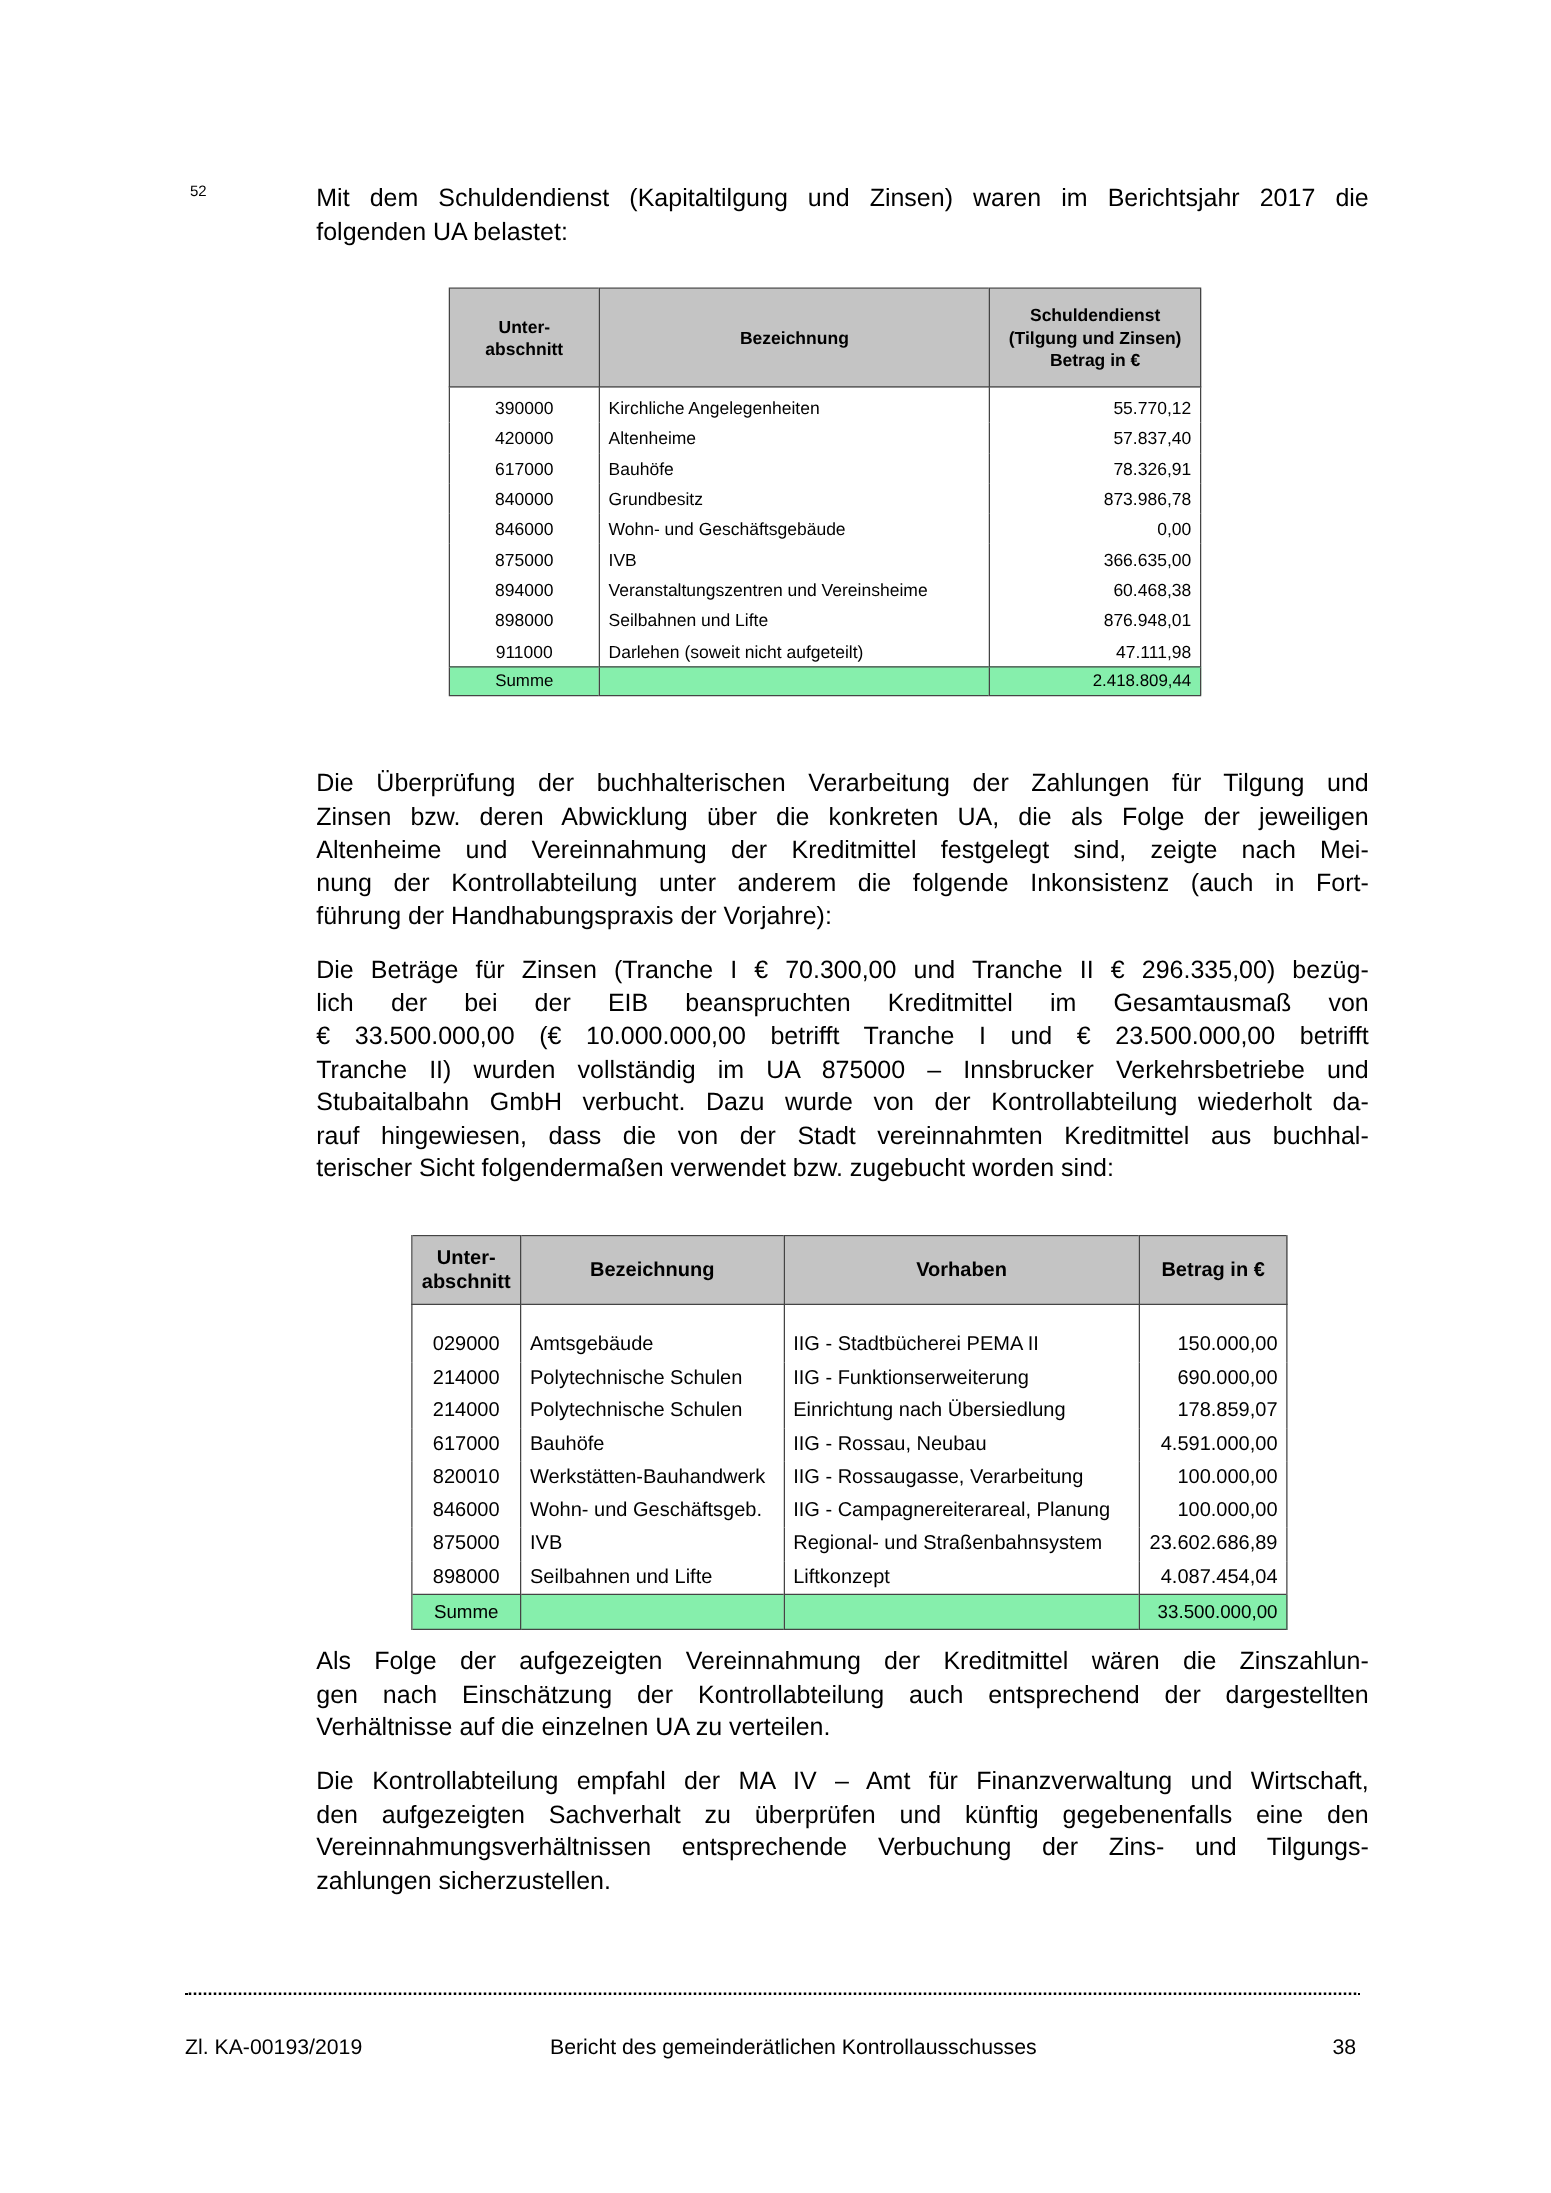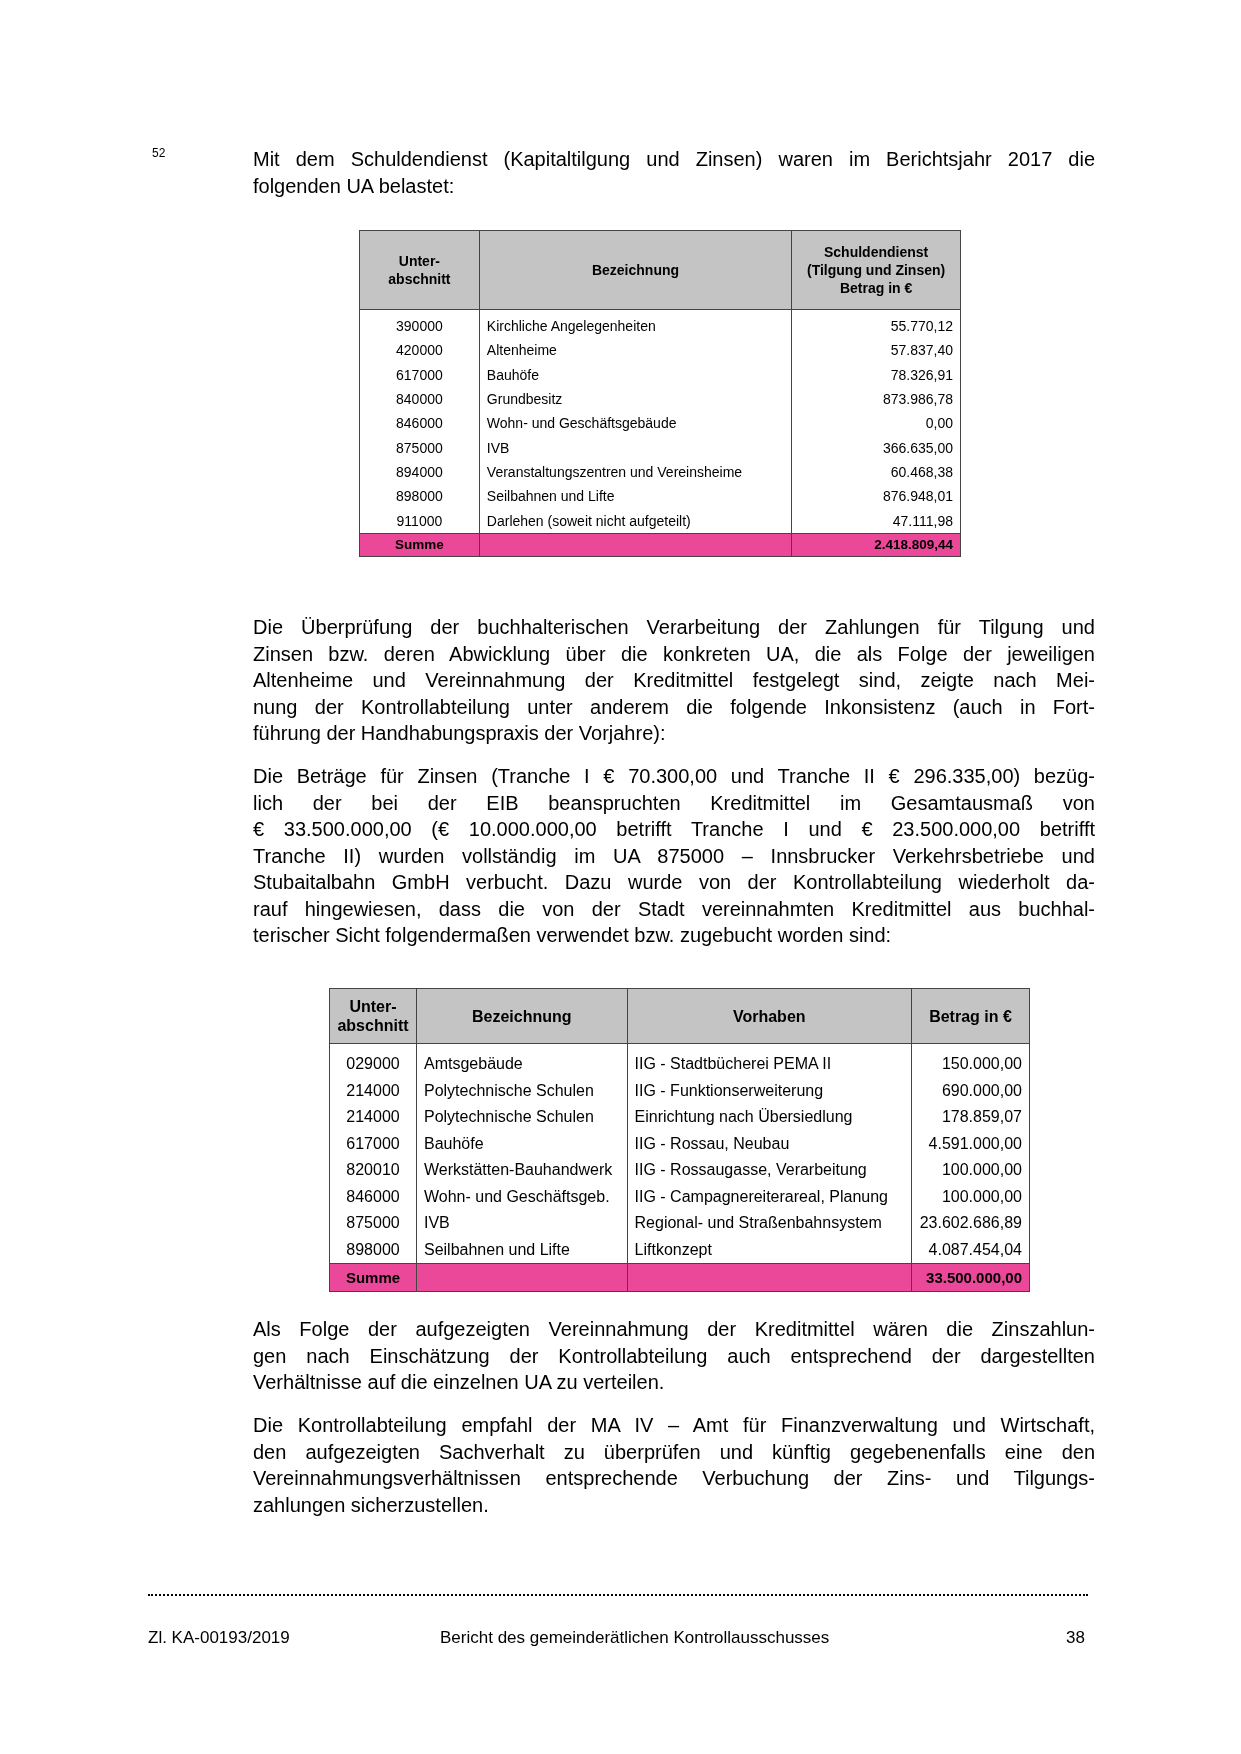--- a/index.html
+++ b/index.html
@@ -8,36 +8,36 @@
   .abs { position: absolute; }
   .para-num { left: 152px; top: 146px; font-size: 12px; }
   .para { left: 253px; width: 842px; font-size: 20px; line-height: 26.5px; text-align: justify; }
   .para .ln { display: block; text-align: justify; text-align-last: justify; }
   .para .ln.last { text-align-last: left; }
 
   table.t { position: absolute; border-collapse: collapse; font-family: "Liberation Sans", sans-serif; }
   table.t th, table.t td { border-left: 1.5px solid #444; border-right: 1.5px solid #444; padding: 0 7px; }
   table.t { border: 1.5px solid #444; }
   table.t thead th { background: #c4c4c4; font-weight: bold; text-align: center; border-bottom: 1.5px solid #444; }
-  table.t tfoot td { background: #ec4899; font-weight: bold; border-top: 1.5px solid #444; }
+  table.t tfoot td { background: #86efac; font-weight: normal; border-top: 1.5px solid #444; }
   table.t td.num { text-align: right; }
   table.t td.code { text-align: center; }
 
   
   #t1 { left: 359px; top: 230px; width: 602px; font-size: 14px; }
   #t1 thead th { height: 78px; font-size: 14px; line-height: 18px; }
   #t1 tbody td { height: 24.3px; }
   #t1 tbody tr:first-child td { padding-top: 4px; }
   #t1 tfoot td { height: 22px; font-size: 13.5px; }
 
   
   #t2 { left: 329px; top: 988px; width: 701px; font-size: 16px; }
   #t2 thead th { height: 54px; font-size: 16px; line-height: 19px; }
   #t2 tbody td { height: 26.5px; }
-  #t2 tbody tr:first-child td { padding-top: 7px; }
+  #t2 tbody tr:first-child td { padding-top: 19px; }
   #t2 tfoot td { height: 27px; font-size: 15px; }
 
   .footer-dots { left: 148px; top: 1590px; width: 940px; height: 4px; border-bottom: 2px dotted #000; }
   .footer { top: 1628px; font-size: 17px; }
 </style>
 </head>
 <body>
 
 <div class="abs para-num">52</div>
 

